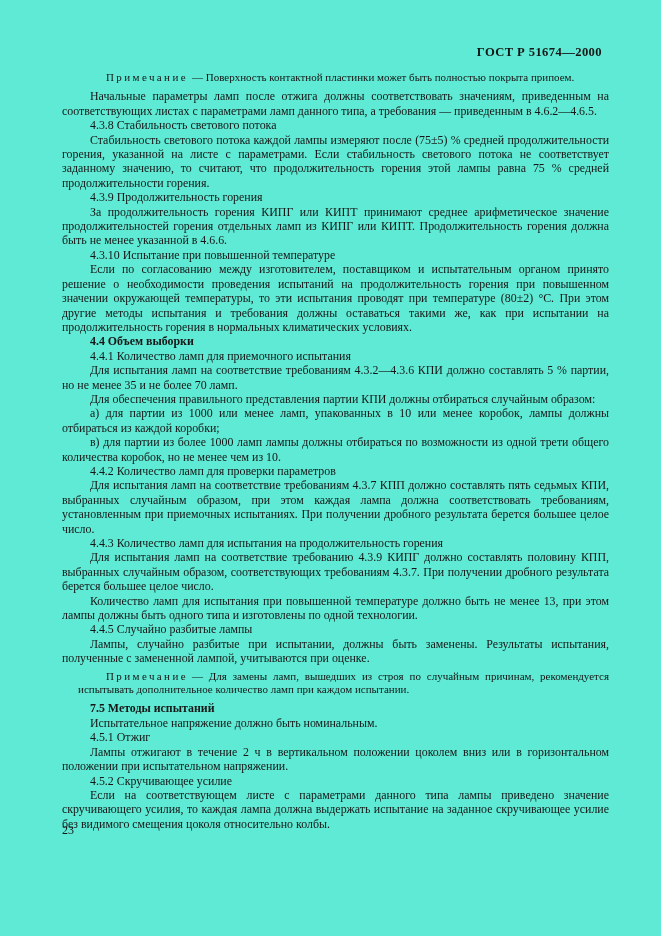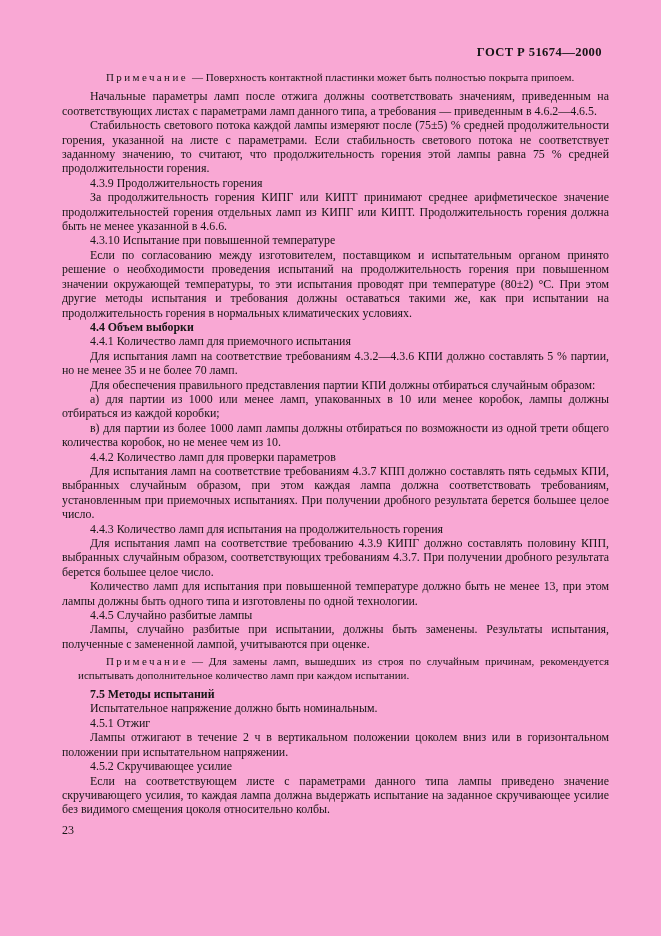--- a/index.html
+++ b/index.html
@@ -5,21 +5,21 @@
   html, body { margin: 0; padding: 0; }
   body {
     width: 661px; height: 936px;
     background: #ffffff;
     position: relative;
     font-family: "Liberation Serif", serif;
     color: #161616;
   }
   .page {
     position: absolute; inset: 0;
-    background: #f9a8d4;
+    background: #5eead4;
     overflow: hidden;
   }
   .doc-header {
     position: absolute;
     top: 45px; left: 62px; width: 540px;
     text-align: right;
     font-weight: bold;
     font-size: 12.6px;
     letter-spacing: 0.4px;
     white-space: nowrap;
@@ -60,20 +60,21 @@
 
 <div class="page">
 
   <div class="doc-header">ГОСТ Р 51674—2000</div>
 
   <div class="content">
 
     <p class="note"><span class="note-label">Примечание</span><span>— Поверхность контактной пластинки может быть полностью покрыта припоем.</span></p>
 
     <p class="body">Начальные параметры ламп после отжига должны соответствовать значениям, приведенным на соответствующих листах с параметрами ламп данного типа, а требования — приведенным в 4.6.2—4.6.5.</p>
+    <p class="body">4.3.8  Стабильность светового потока</p>
     <p class="body">Стабильность светового потока каждой лампы измеряют после (75±5) % средней продолжительности горения, указанной на листе с параметрами. Если стабильность светового потока не соответствует заданному значению, то считают, что продолжительность горения этой лампы равна 75 % средней продолжительности горения.</p>
     <p class="body">4.3.9  Продолжительность горения</p>
     <p class="body">За продолжительность горения КИПГ или КИПТ принимают среднее арифметическое значение продолжительностей горения отдельных ламп из КИПГ или КИПТ. Продолжительность горения должна быть не менее указанной в 4.6.6.</p>
     <p class="body">4.3.10  Испытание при повышенной температуре</p>
     <p class="body">Если по согласованию между изготовителем, поставщиком и испытательным органом принято решение о необходимости проведения испытаний на продолжительность горения при повышенном значении окружающей температуры, то эти испытания проводят при температуре (80±2) °С. При этом другие методы испытания и требования должны оставаться такими же, как при испытании на продолжительность горения в нормальных климатических условиях.</p>
 
     <p class="heading">4.4  Объем выборки</p>
 
     <p class="body">4.4.1  Количество ламп для приемочного испытания</p>
     <p class="body">Для испытания ламп на соответствие требованиям 4.3.2—4.3.6 КПИ должно составлять 5 % партии, но не менее 35 и не более 70 ламп.</p>

